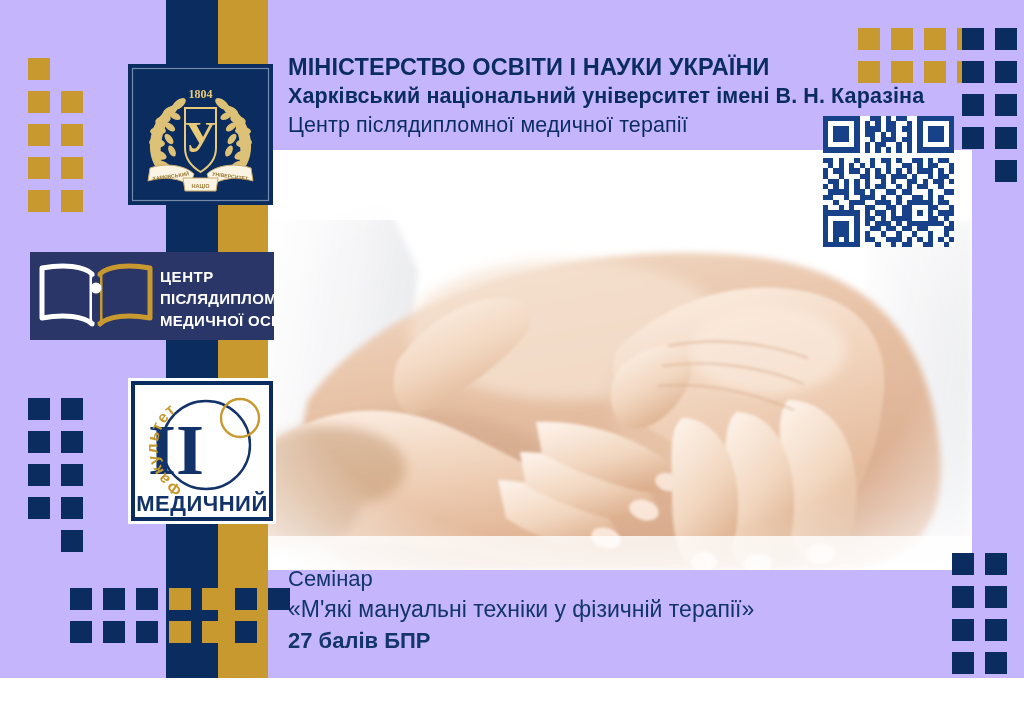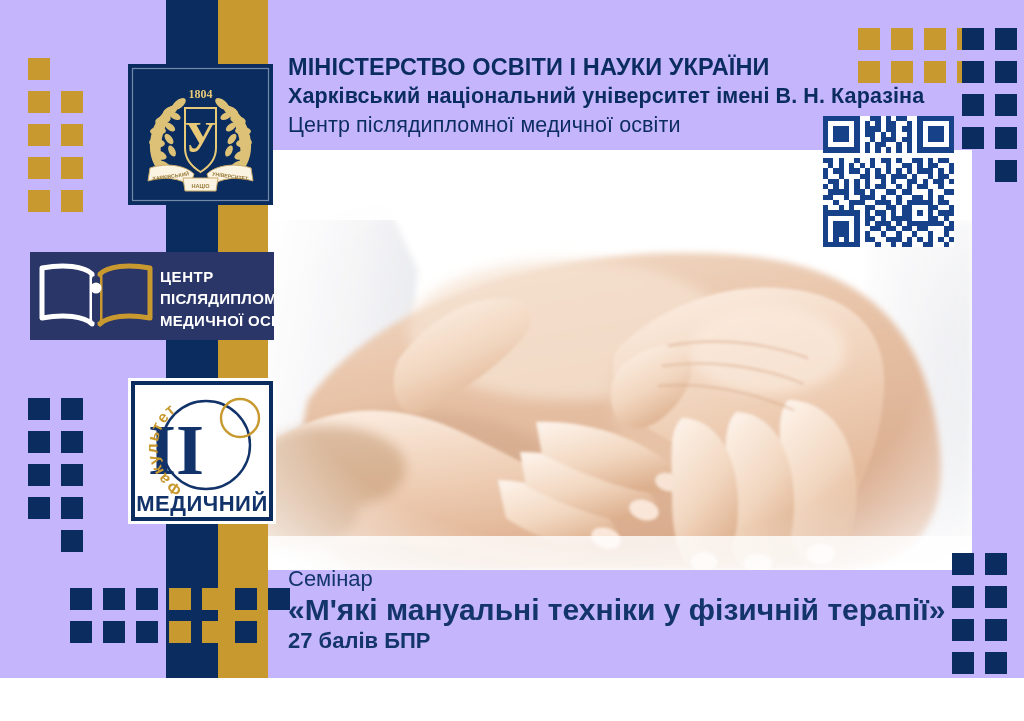--- a/index.html
+++ b/index.html
@@ -23,21 +23,21 @@
   
   #header-text{position:absolute;left:288px;top:52px;width:680px;color:#0b2c5e;}
   #header-text .ln{display:block;white-space:nowrap;letter-spacing:.1px;}
   #header-text .l1{font-size:23.5px;font-weight:700;line-height:30px;}
   #header-text .l2{font-size:21.5px;font-weight:700;line-height:29px;}
   #header-text .l3{font-size:21.5px;font-weight:400;line-height:29px;}
 
   #footer-text{position:absolute;left:288px;top:564px;width:660px;color:#13356b;}
   #footer-text .ln{display:block;white-space:nowrap;}
   #footer-text .f1{font-size:22px;font-weight:400;line-height:30px;}
-  #footer-text .f2{font-size:30px;font-weight:700;line-height:31px;}
+  #footer-text .f2{font-size:23px;font-weight:400;line-height:31px;}
   #footer-text .f3{font-size:22px;font-weight:700;line-height:31px;}
 
   
   #emblem-univ{position:absolute;left:128px;top:64px;width:145px;height:141px;}
   #emblem-univ svg{display:block;}
 
   
   #logo-cpmo{position:absolute;left:30px;top:252px;width:244px;height:88px;}
   #logo-cpmo svg{display:block;}
 
@@ -170,21 +170,21 @@
       <rect x="0" y="0" width="704" height="420" fill="url(#vig)"></rect>
 
       <rect x="0" y="0" width="704" height="70" fill="#ffffff" opacity="0.85"></rect>
       <rect x="0" y="386" width="704" height="34" fill="#ffffff" opacity="0.8"></rect>
     </svg>
   </div>
 
   <div id="header-text">
     <span class="ln l1">МІНІСТЕРСТВО ОСВІТИ І НАУКИ УКРАЇНИ</span>
     <span class="ln l2">Харківський національний університет імені В. Н. Каразіна</span>
-    <span class="ln l3">Центр післядипломної медичної освіти</span>
+    <span class="ln l3">Центр післядипломної медичної терапії</span>
   </div>
 
   <div id="footer-text">
     <span class="ln f1">Семінар</span>
     <span class="ln f2">«М'які мануальні техніки у фізичній терапії»</span>
     <span class="ln f3">27 балів БПР</span>
   </div>
 
   <div id="emblem-univ">
     <svg width="145" height="141" viewBox="0 0 145 141" aria-hidden="true">

